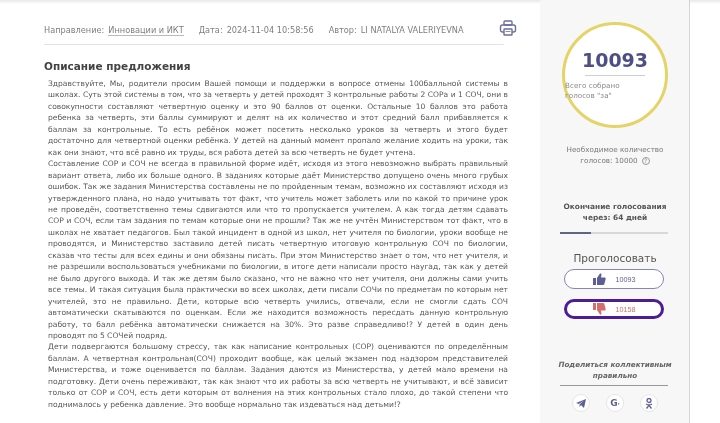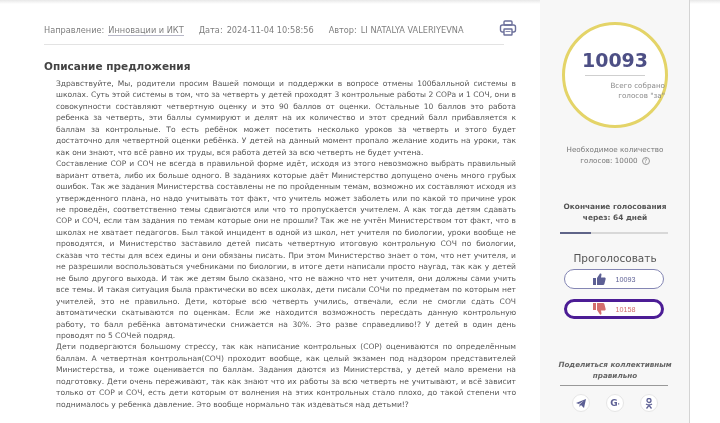--- a/index.html
+++ b/index.html
@@ -9,28 +9,28 @@
   .main { position: absolute; left: 44px; top: 0; width: 460px; height: 423px; }
   .title { position: absolute; left: 0; top: 1px; font-size: 17.5px; font-weight: 300; color: #7c7c7c; white-space: nowrap; letter-spacing: -0.2px; }
   .meta { position: absolute; left: 0; top: 25px; font-size: 8.2px; color: #808080; white-space: nowrap; display: flex; gap: 0; }
   .meta .lbl { color: #7e7e7e; margin-right: 4px; }
   .meta .val { color: #7e7e7e; }
   .meta .link { color: #7e7e7e; border-bottom: 1px solid #b8b8c8; }
   .meta .grp { margin-right: 15px; display: flex; }
   .print-icon { position: absolute; left: 455px; top: 20px; width: 18px; height: 16px; }
   .divider { position: absolute; left: 0; top: 44px; width: 460px; height: 1px; background: #e3e3e3; }
   .section-title { position: absolute; left: 0; top: 60px; font-size: 10.5px; font-weight: bold; color: #444; }
-  .body-text { position: absolute; left: 12px; top: 78px; width: 460px; font-size: 7.55px; line-height: 11.45px; color: #555; text-align: justify; }
+  .body-text { position: absolute; left: 4px; top: 78px; width: 460px; font-size: 7.55px; line-height: 11.45px; color: #555; text-align: justify; }
   .body-text p { margin: 0; }
 
   .sidebar { position: absolute; left: 540px; top: 0; width: 150px; height: 423px; background: #f7f7f7; border-right: 1px solid #d4d4d4; }
   .circle { position: absolute; left: 22px; top: 22px; width: 106px; height: 106px; border-radius: 50%; border: 3px solid #e4d468; background: #fff; }
   .circle .count { position: absolute; left: 0; top: 24px; width: 100%; text-align: center; font-size: 19px; font-weight: bold; color: #4d4f85; }
   .circle .rule { position: absolute; left: 20px; top: 50px; width: 60px; height: 1px; background: #cfcfcf; }
-  .circle .cap { position: absolute; left: 0; top: 56px; width: 100%; text-align: right; font-size: 7.2px; line-height: 10px; color: #8a8a8a; }
+  .circle .cap { position: absolute; left: 0; top: 56px; width: 100%; text-align: left; font-size: 7.2px; line-height: 10px; color: #8a8a8a; }
   .needed { position: absolute; left: 0; top: 145px; width: 150px; text-align: center; font-size: 7.2px; line-height: 10.5px; color: #777; }
   .help-icon { display: inline-block; width: 8px; height: 8px; border: 1px solid #999; border-radius: 50%; font-size: 6px; line-height: 6px; text-align: center; color: #888; margin-left: 4px; vertical-align: middle; }
   .ends { position: absolute; left: 0; top: 202px; width: 150px; text-align: center; font-size: 7.4px; line-height: 10.5px; color: #555; font-weight: bold; }
   .progress { position: absolute; left: 20px; top: 232px; width: 108px; height: 2px; background: #d8d8d8; }
   .progress .fill { height: 2px; background: #5f6488; }
   .vote-title { position: absolute; left: 0; top: 252px; width: 150px; text-align: center; font-size: 10.5px; color: #555; }
   .vote-btn { position: absolute; left: 24px; width: 100px; height: 20px; border-radius: 10px; display: flex; align-items: center; justify-content: center; font-size: 7.2px; background: #fff; }
   .vote-up { top: 269px; border: 1px solid #8486b4; color: #5c5f94; }
   .vote-down { top: 299px; border: 3px solid #4c1d95; color: #d36e6e; }
   .vote-btn svg { margin-right: 10px; }

